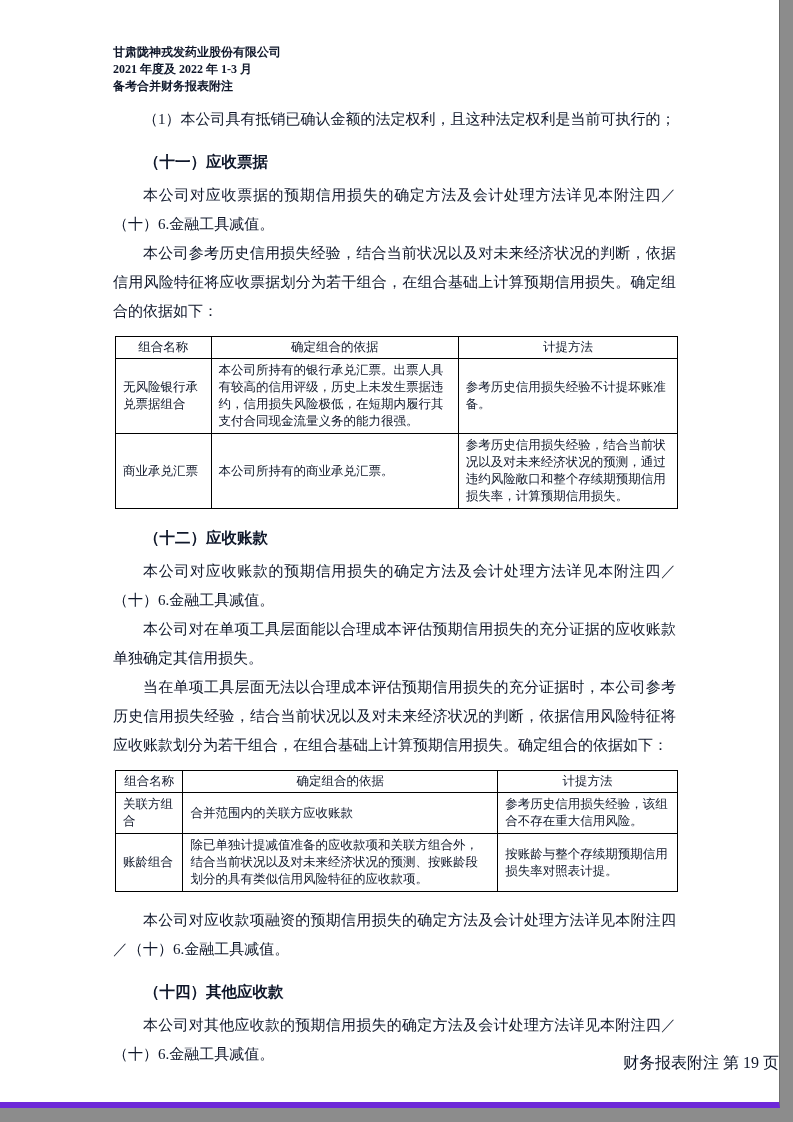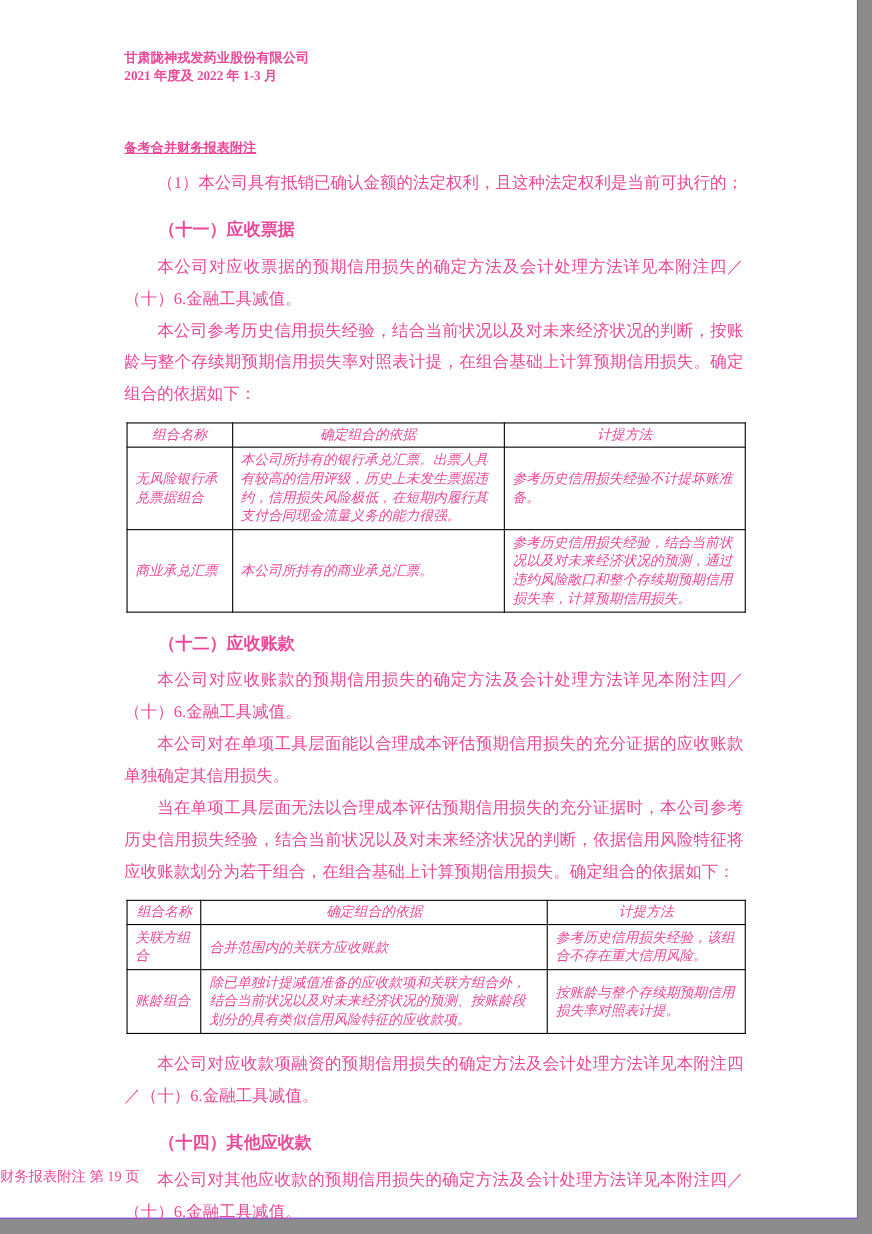--- a/index.html
+++ b/index.html
@@ -6,75 +6,74 @@
   html,body { width:793px; height:1122px; }
   body {
     background:#8c8c8c;
     font-family:"Liberation Serif","DejaVu Serif",serif;
     position:relative;
     overflow:hidden;
   }
   .page {
     position:absolute; left:0; top:0;
     width:780px; height:1108px;
-    background:#ffffff; color:#ec4899;
+    background:#ffffff; color:#0f172a;
     border-right:1px solid #6f6f6f;
-    border-bottom:1px solid #6d28d9;
+    border-bottom:6px solid #6d28d9;
   }
   .doc-header {
     padding:44px 0 0 113px;
     font-size:12px; line-height:17px; font-weight:bold;
   }
-  .doc-header .u { text-decoration:underline; display:inline-block;margin-top:48px; }
+  .doc-header .u { display:inline-block; }
   .doc-main {
     padding:10px 103px 0 113px;
     font-size:15px; line-height:29px;
     text-align:justify;
   }
   p.body-p { text-indent:2em; }
   h3.sec-title { font-size:15.5px; font-weight:bold; margin:13px 0 5px 31px; }
   table.grid {
     width:100%; border-collapse:collapse;
     margin:10px 0 14px 2px;
     font-size:12.5px; line-height:17px;
     text-align:left;
   }
   table.grid th, table.grid td {
     border:1px solid #000;
     padding:3px 7px;
     vertical-align:middle;
     font-weight:normal;
-    font-style:italic;
   }
   table.grid th { text-align:center; padding:2px 4px; }
   table.t1 col.c1 { width:17%; } table.t1 col.c2 { width:44%; } table.t1 col.c3 { width:39%; }
   table.t2 col.c1 { width:12%; } table.t2 col.c2 { width:56%; } table.t2 col.c3 { width:32%; }
   .doc-footer {
     position:absolute; left:0; bottom:28px; width:100%;
-    text-align:left; font-size:13px;
+    text-align:right; font-size:16px;
   }
 </style>
 </head>
 <body>
 
 <div class="page">
 
   <div class="doc-header">
     <div>甘肃陇神戎发药业股份有限公司</div>
     <div>2021 年度及 2022 年 1-3 月</div>
     <div class="u">备考合并财务报表附注</div>
   </div>
 
   <div class="doc-main">
 
     <p class="body-p">（1）本公司具有抵销已确认金额的法定权利，且这种法定权利是当前可执行的；</p>
 
     <h3 class="sec-title">（十一）应收票据</h3>
     <p class="body-p">本公司对应收票据的预期信用损失的确定方法及会计处理方法详见本附注四／（十）6.金融工具减值。</p>
-    <p class="body-p">本公司参考历史信用损失经验，结合当前状况以及对未来经济状况的判断，按账龄与整个存续期预期信用损失率对照表计提，在组合基础上计算预期信用损失。确定组合的依据如下：</p>
+    <p class="body-p">本公司参考历史信用损失经验，结合当前状况以及对未来经济状况的判断，依据信用风险特征将应收票据划分为若干组合，在组合基础上计算预期信用损失。确定组合的依据如下：</p>
 
     <table class="grid t1">
       <colgroup>
           <col class="c1">
           <col class="c2">
           <col class="c3">
         </colgroup>
       <thead>
         <tr>
           <th>组合名称</th>

